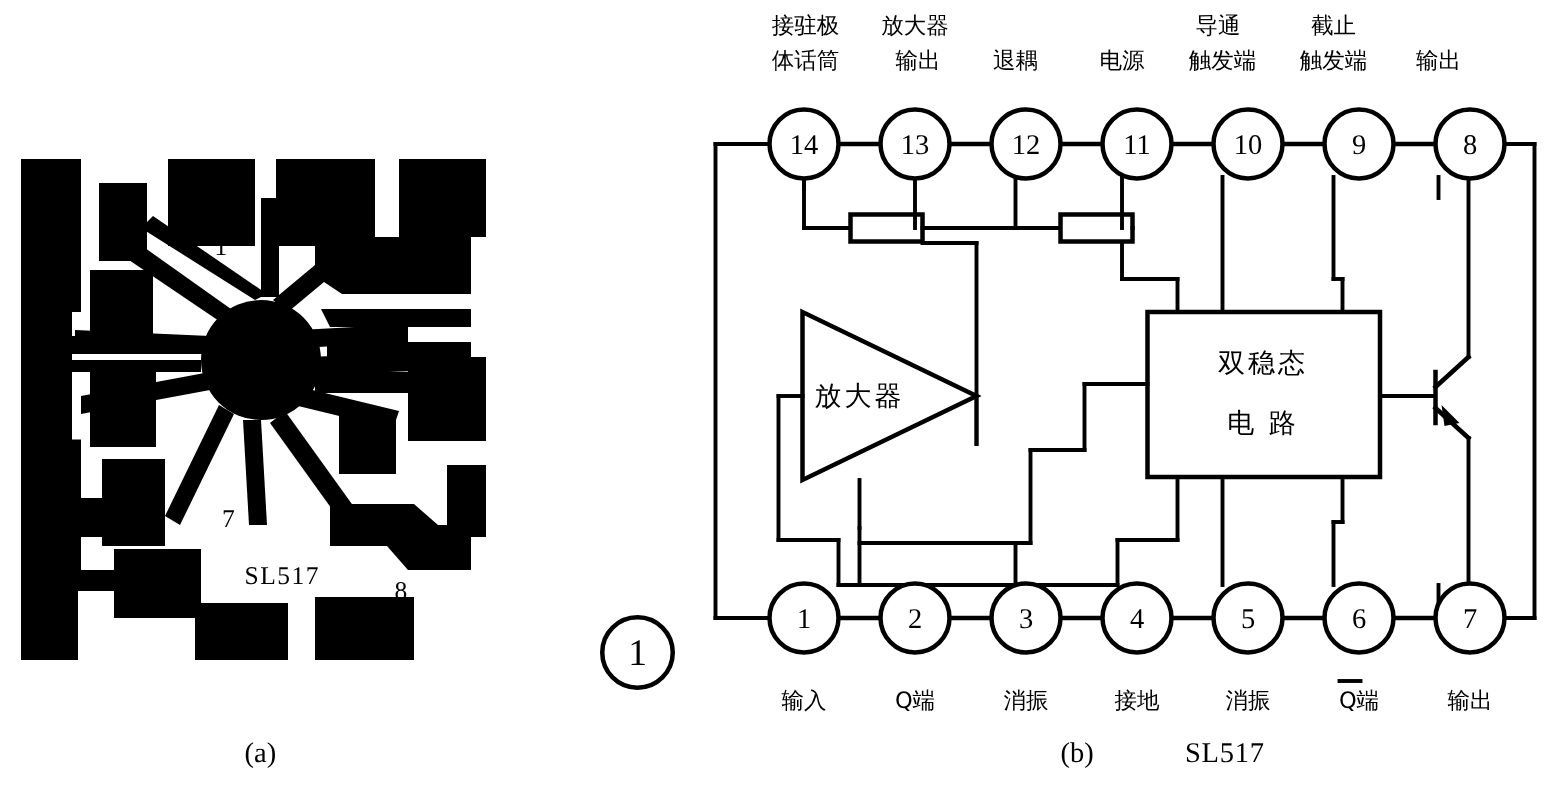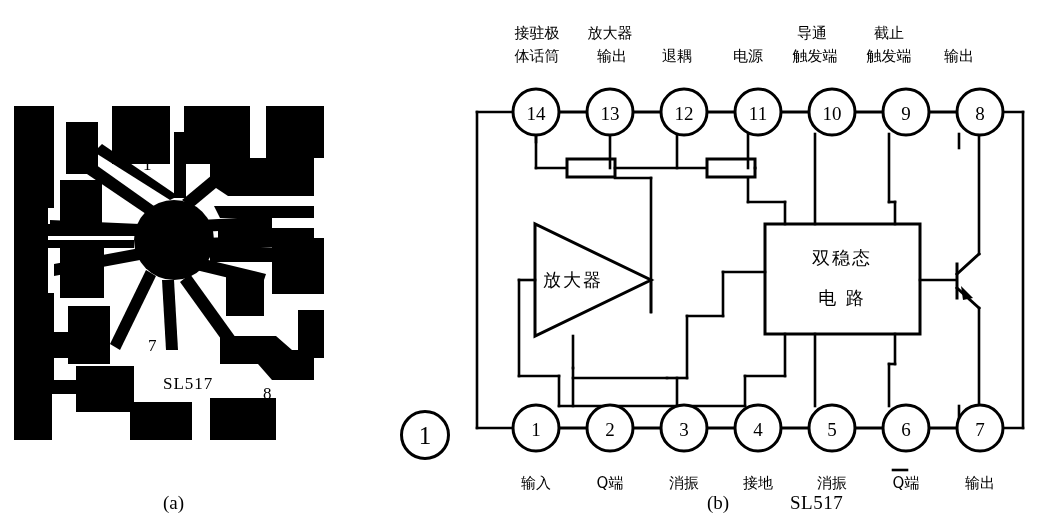--- a/index.html
+++ b/index.html
@@ -29,21 +29,21 @@
 
   
   #fig-number{
     position:absolute;left:400px;top:410px;width:44px;height:44px;
     border:3px solid #000;border-radius:50%;
     display:flex;align-items:center;justify-content:center;
     font-size:25px;line-height:1;font-family:"Liberation Serif","DejaVu Serif",serif;
   }
 
   
-  #bd-panel{position:absolute;left:455px;top:16px;width:590px;height:500px;}
+  #bd-panel{position:absolute;left:455px;top:0px;width:590px;height:500px;}
   #bd-svg{display:block;}
 
   svg text{user-select:none;}
 </style>
 </head>
 <body>
 
 <div class="fig">
 
   <div id="pcb-panel">

